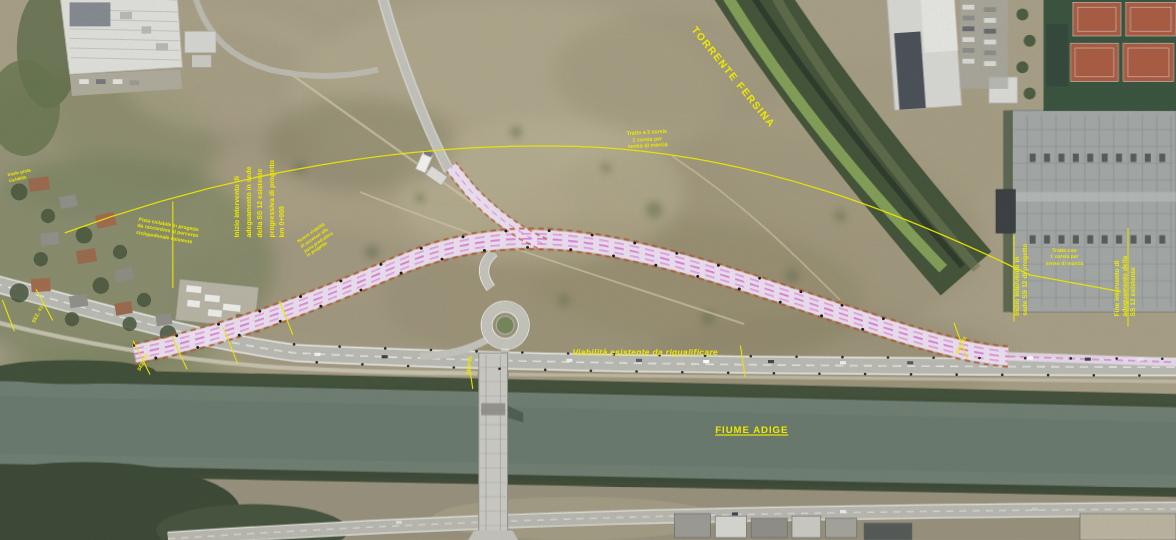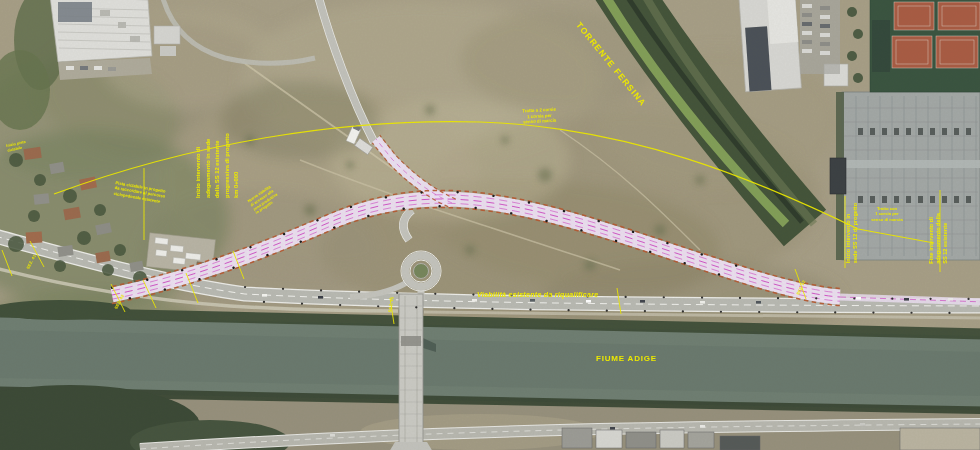--- a/index.html
+++ b/index.html
@@ -8,21 +8,21 @@
     font-family:"Liberation Sans",sans-serif;background:#a69e86;
   }
   .map svg{position:absolute;left:0;top:0;}
   .lbl{
     position:absolute;color:#ece800;font-weight:bold;white-space:nowrap;
     line-height:1.2;transform-origin:left top;z-index:5;
   }
   .lbl div{white-space:nowrap;}
   .rot-block{transform-origin:center center;text-align:left;}
   .stream-lbl{font-size:8.5px;letter-spacing:1.2px;transform:rotate(51deg);}
-  .river-lbl{font-size:8px;letter-spacing:.8px;}
+  .river-lbl{font-size:8px;letter-spacing:.8px;text-decoration:underline;}
   .road-lbl{font-size:7px;font-style:italic;letter-spacing:.3px;}
   .works-block{font-size:5.8px;line-height:9.6px;width:76px;transform:rotate(-90deg);}
   .bike-note{font-size:4.2px;line-height:5.4px;transform:rotate(10deg);}
   .access-note{font-size:3.8px;line-height:4.8px;transform:rotate(-34deg);}
   .carr-note{font-size:4.4px;line-height:5.6px;text-align:center;transform:rotate(-3deg);}
   .rcarr-note{font-size:4.2px;line-height:5.4px;text-align:center;}
   .pstart-note{font-size:5.6px;line-height:7.2px;width:68px;transform:rotate(-90deg);}
   .pend-note{font-size:5.6px;line-height:7.2px;width:74px;transform:rotate(-90deg);}
   .bstart-note{font-size:3.8px;line-height:4.8px;transform:rotate(-12deg);}
   .sez{font-size:4px;letter-spacing:.2px;}

